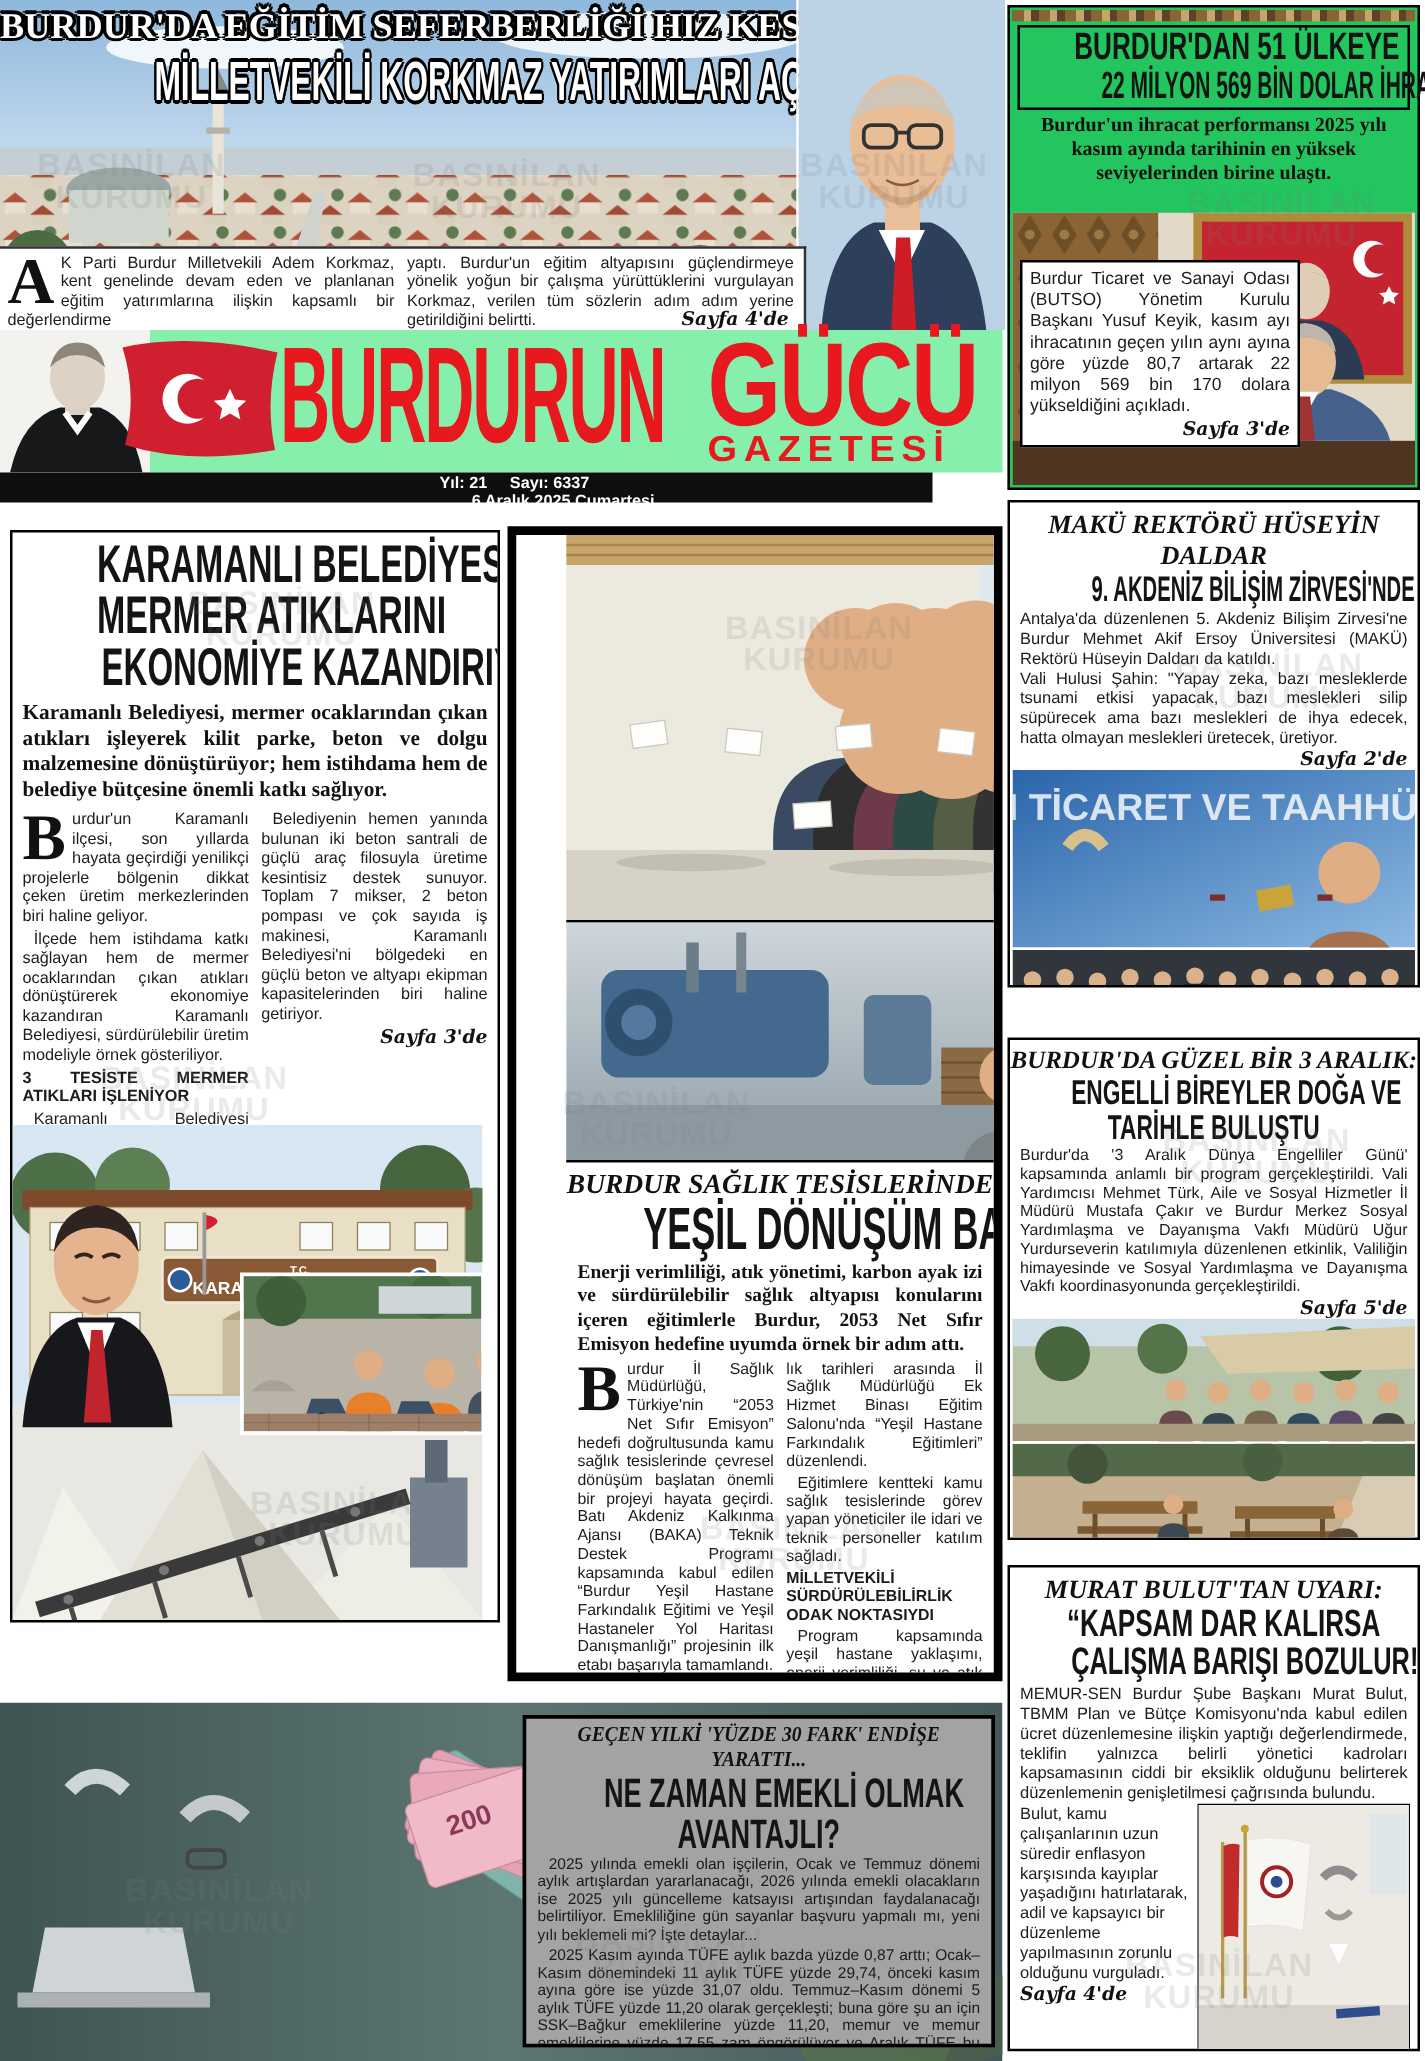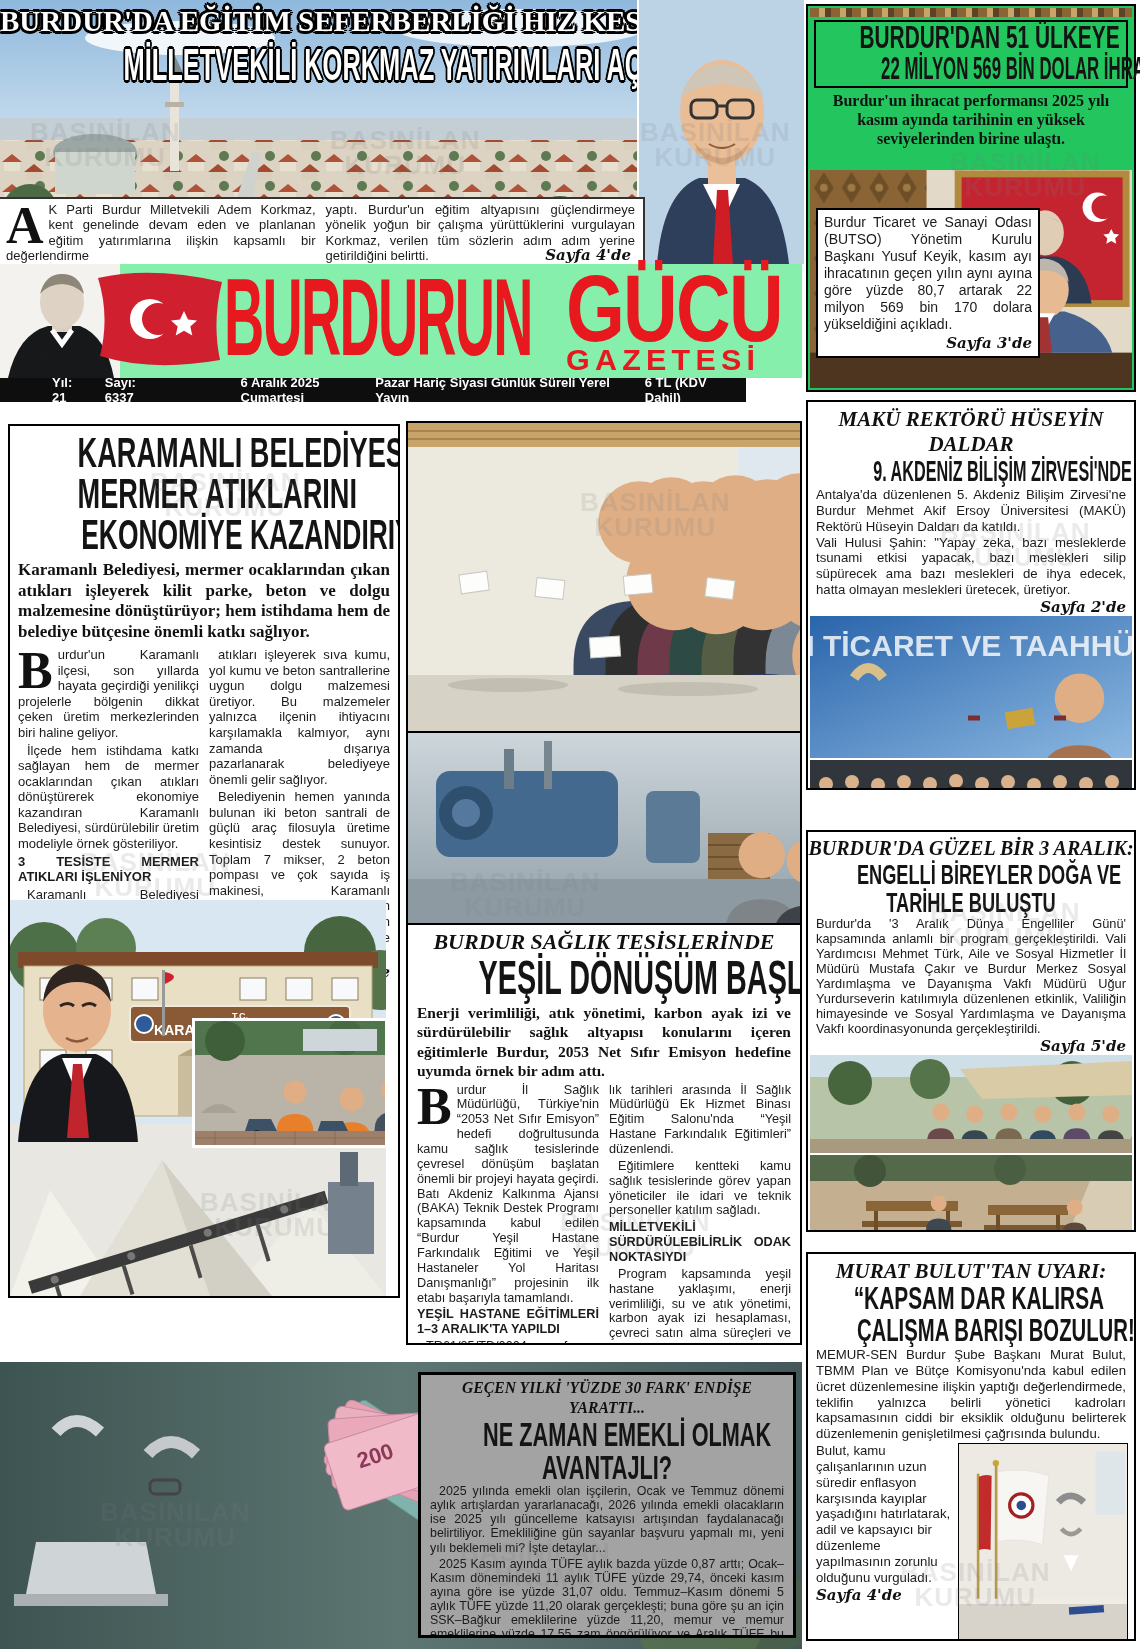--- a/index.html
+++ b/index.html
@@ -44,21 +44,21 @@
   #ata-svg{position:absolute;left:0;top:0;}
   #flag-svg{position:absolute;left:90px;top:8px;}
   #mast-t1{position:absolute;left:224px;top:-6px;font:bold 96px/118px "Liberation Sans",sans-serif;
            color:#e8191e;transform:scale(.58,1.14);transform-origin:left center;letter-spacing:-3px;white-space:nowrap;}
   #mast-t2{position:absolute;left:566px;top:-8px;font:bold 86px/104px "Liberation Sans",sans-serif;
            color:#e8191e;transform:scale(.88,1.1);transform-origin:left center;letter-spacing:-2px;}
   #mast-t3{position:absolute;left:566px;top:80px;font:bold 29px "Liberation Sans",sans-serif;
            color:#e8191e;letter-spacing:5px;transform:scaleX(1.05);transform-origin:left center;}
   #datebar{position:absolute;left:0;top:378px;width:746px;height:24px;background:#0e0e0e;color:#fff;
            display:flex;align-items:center;font:bold 13px "Liberation Sans",sans-serif;
-           padding-left:52px;box-sizing:border-box;}
+           padding-left:77px;box-sizing:border-box;flex-direction:column;}
   #datebar .g2{margin-left:78px;} #datebar .g3{margin-left:auto;margin-right:8px;display:flex;gap:20px;}
   #datebar .g1{display:flex;gap:18px;}
   
   #export-box{left:806px;top:4px;width:330px;height:388px;border:2px solid #000;background:#22c55e;box-sizing:border-box;}
   #export-box .orn{height:9px;margin:2px;background:repeating-linear-gradient(90deg,#8a6434 0 9px,#c8a36a 9px 15px,#5d4326 15px 21px);}
   .exp-hl{border:2px solid #000;margin:3px 6px;padding:1px 0;}
   .exp-hl .sqline{font-size:29px;line-height:31px;}
   .exp-sub{font:bold 16px/1.2 "Liberation Serif",serif;text-align:center;margin:3px 8px 2px;color:#111;}
   .exp-photo{position:absolute;left:2px;right:2px;bottom:2px;top:164px;}
   .exp-cap{position:absolute;left:6px;top:38px;width:208px;background:#fff;border:2px solid #000;
@@ -68,22 +68,22 @@
               box-sizing:border-box;padding:4px 8px;overflow:hidden;}
   #marble-hl .sqline{font-size:40px;line-height:41px;}
   .stand{font:bold 17px/1.22 "Liberation Serif",serif;text-align:justify;margin:5px 0 4px;color:#111;}
   #marble-cols{font-size:13px;}
   #marble-photos{position:absolute;left:0;right:0;bottom:0;height:396px;}
   #bld-svg{position:absolute;left:0;top:0;}
   #mayor-svg{position:absolute;left:0;top:14px;z-index:3;}
   #pav-wrap{position:absolute;left:182px;top:118px;border:3px solid #fff;z-index:3;}
   #quarry-svg{position:absolute;left:0;bottom:0;}
   
-  #health-box{left:406px;top:421px;width:396px;height:924px;border:2px solid #000000;background:#fff;
-              box-sizing:border-box;overflow:hidden;}
+  #health-box{left:406px;top:421px;width:396px;height:924px;border:7px solid #000000;background:#fff;
+              box-sizing:border-box;overflow:hidden;padding-left:40px;}
   #health-kick{font-size:22px;margin-top:4px;}
   #health-hl{font-size:45px;line-height:46px;}
   #health-stand{font:bold 15.5px/1.25 "Liberation Serif",serif;text-align:justify;margin:2px 9px;color:#111;}
   #health-cols{padding:0 9px;font-size:12.7px;line-height:1.17;}
   
   .rbox{left:806px;width:330px;border:2px solid #000;background:#fff;box-sizing:border-box;overflow:hidden;}
   #maku-box{top:400px;height:390px;}
   #maku-hl{font-size:27px;line-height:29px;}
   .rbody{padding:1px 8px;font-size:13.2px;line-height:1.2;text-align:justify;}
   .rbody .script{float:right;}
@@ -272,21 +272,20 @@
     </h2>
     <p class="stand">Karamanlı Belediyesi, mermer ocaklarından çıkan atıkları işleyerek kilit parke, beton ve dolgu malzemesine dönüştürüyor; hem istihdama hem de belediye bütçesine önemli katkı sağlıyor.</p>
     <div class="cols body-txt" id="marble-cols">
       <div class="col">
         <p><span class="dropcap">B</span><span>urdur'un Karamanlı ilçesi, son yıllarda hayata geçirdiği yenilikçi projelerle bölgenin dikkat çeken üretim merkezlerinden biri haline geliyor.</span></p>
         <p class="ind">İlçede hem istihdama katkı sağlayan hem de mermer ocaklarından çıkan atıkları dönüştürerek ekonomiye kazandıran Karamanlı Belediyesi, sürdürülebilir üretim modeliyle örnek gösteriliyor.</p>
         <p class="subhead">3 TESİSTE MERMER ATIKLARI İŞLENİYOR</p>
         <p class="ind">Karamanlı Belediyesi bünyesinde faaliyet gösteren üç kilit parke tesisi, mermer ocaklarında oluşan</p>
       </div>
       <div class="col">
-        <p class="ind">atıkları işleyerek sıva kumu, yol kumu ve beton santrallerine uygun dolgu malzemesi üretiyor. Bu malzemeler yalnızca ilçenin ihtiyacını karşılamakla kalmıyor, aynı zamanda dışarıya pazarlanarak belediyeye önemli gelir sağlıyor.</p>
         <p class="ind">Belediyenin hemen yanında bulunan iki beton santrali de güçlü araç filosuyla üretime kesintisiz destek sunuyor. Toplam 7 mikser, 2 beton pompası ve çok sayıda iş makinesi, Karamanlı Belediyesi'ni bölgedeki en güçlü beton ve altyapı ekipman kapasitelerinden biri haline getiriyor.</p>
         <span class="script sayfa-r">Sayfa 3'de</span>
       </div>
     </div>
     <div id="marble-photos">
       <svg id="bld-svg" width="376" height="232" viewBox="0 0 376 232" preserveAspectRatio="none">
         <rect width="376" height="232" fill="#d9e7f2"></rect>
         <circle cx="34" cy="58" r="36" fill="#4e7048"></circle>
           <circle cx="96" cy="48" r="30" fill="#5d7f54"></circle>
         <circle cx="330" cy="52" r="36" fill="#47663f"></circle>

